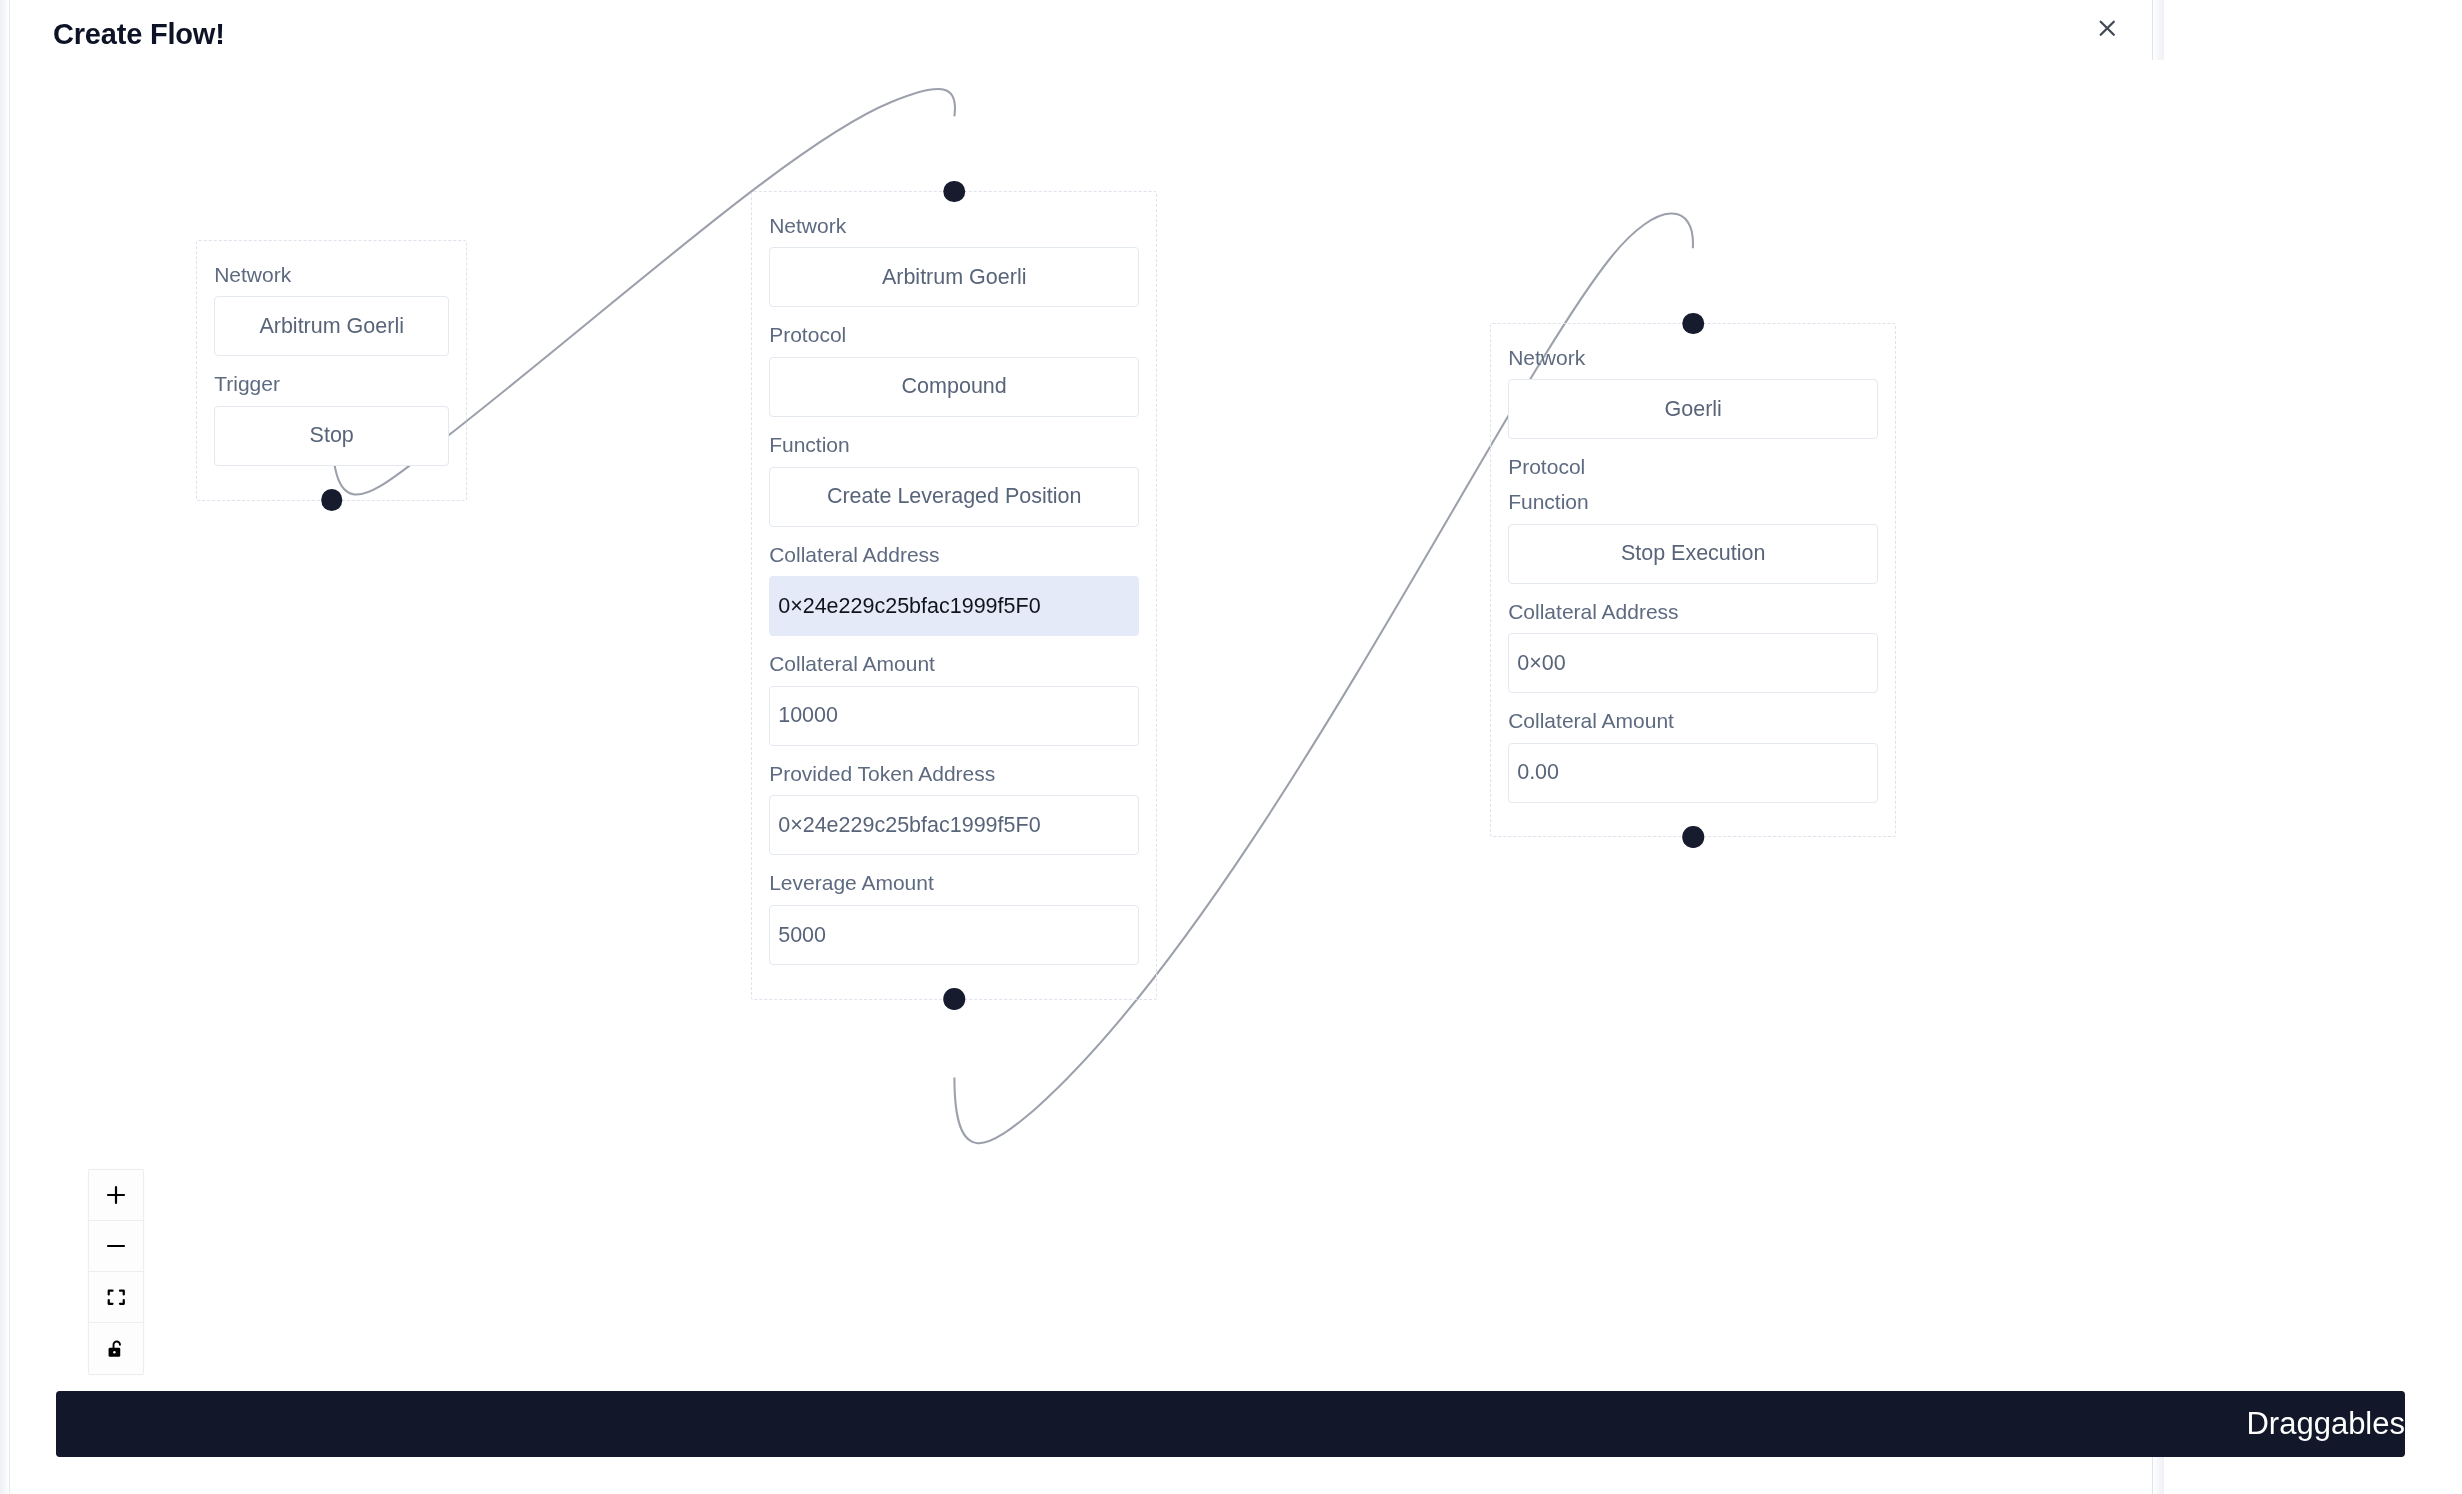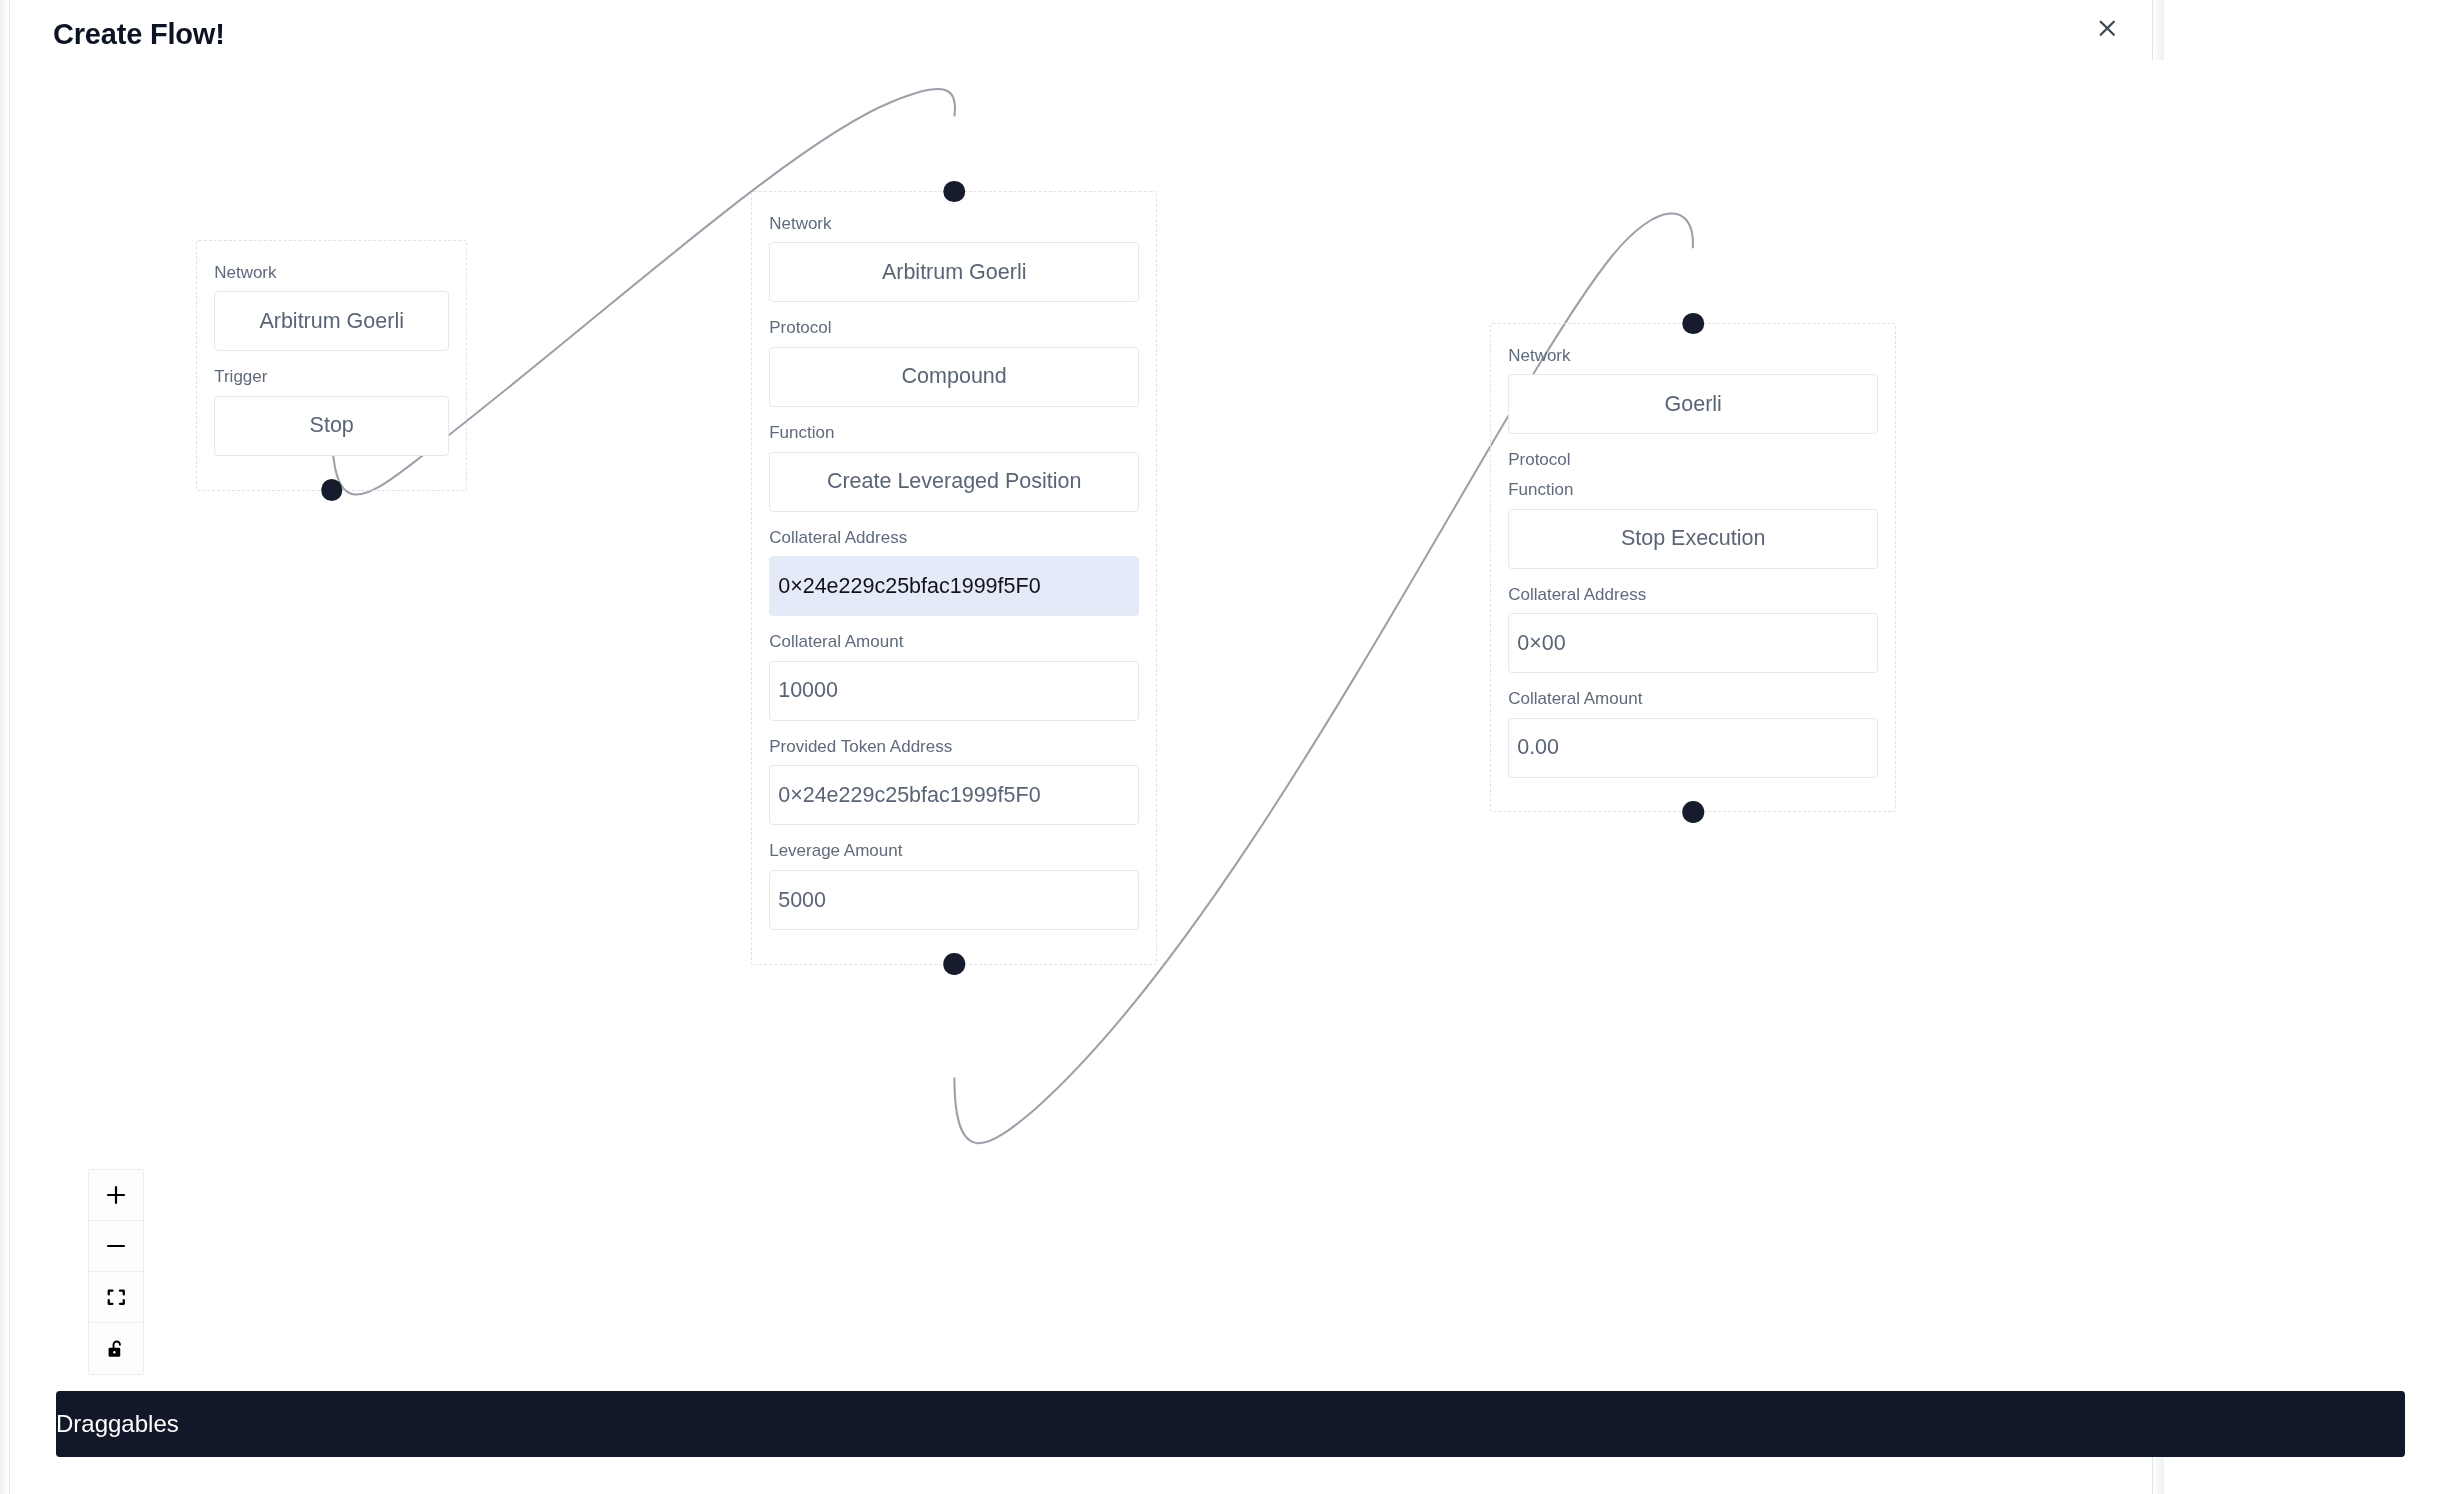--- a/index.html
+++ b/index.html
@@ -86,21 +86,21 @@
   
   .flow-node {
     position: absolute;
     border: 1.9px dashed #dde3ec;
     border-radius: 2.8px;
     background: transparent;
     padding: 20.6px 17px 18.7px 17px;
   }
 
   .field-label {
-    font-size: 17px;
+    font-size: 21px;
     color: #5d6a80;
     line-height: 1.25;
     margin-bottom: 8.4px;
     white-space: nowrap;
   }
 
   .field-control {
     width: 100%;
     height: 60px;
     border: 1.4px solid #e4e9f0;
@@ -180,23 +180,23 @@
   #draggables-bar {
     position: absolute;
     left: 56px;
     bottom: 38px;
     width: 2349px;
     height: 66px;
     background: #121829;
     border-radius: 3.7px;
     display: flex;
     align-items: center;
-    justify-content: flex-start;
+    justify-content: flex-end;
     color: #ffffff;
-    font-size: 24px;
+    font-size: 31px;
     font-weight: 400;
     cursor: pointer;
     user-select: none;
   }
 </style>
 </head>
 <body>
 
 <div id="modal-root">
 

